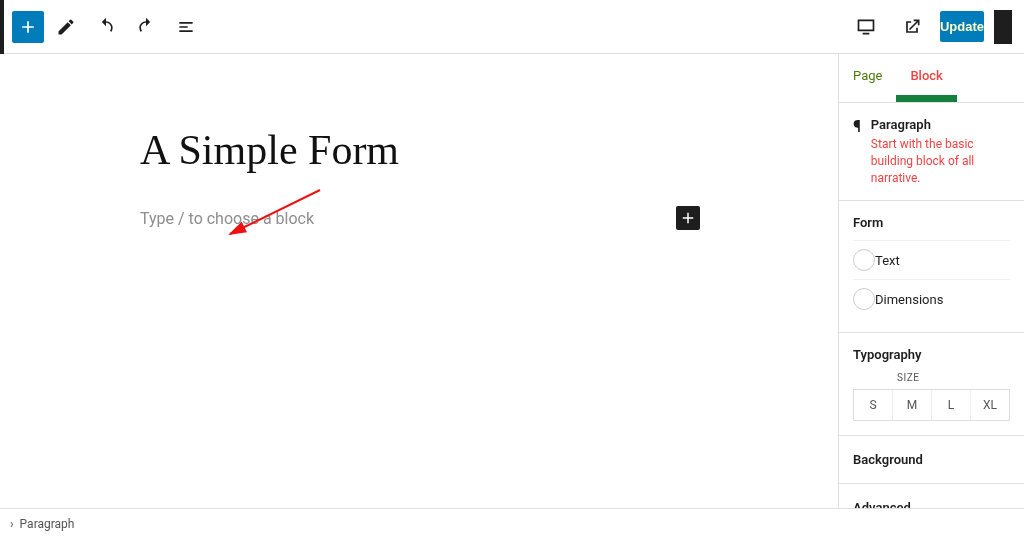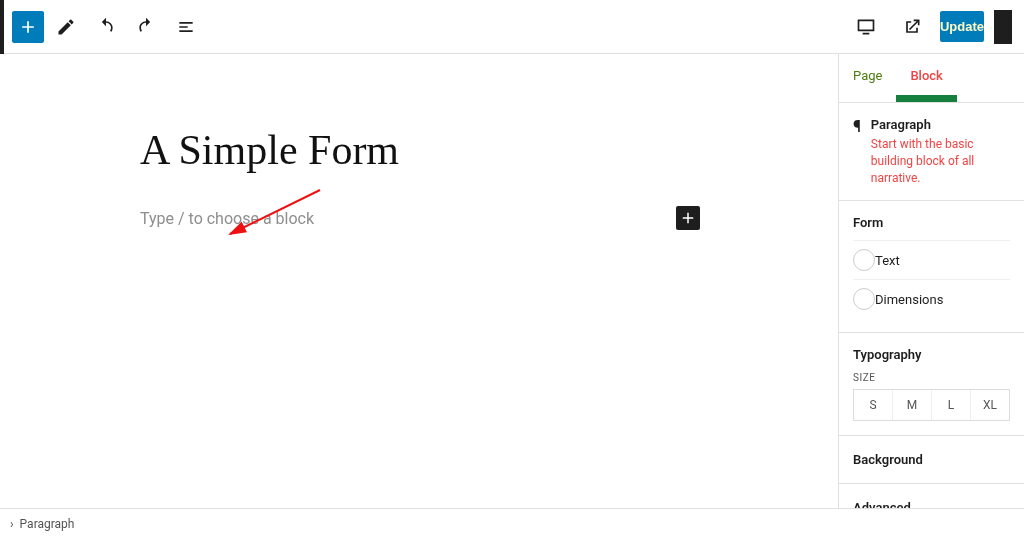--- a/index.html
+++ b/index.html
@@ -37,21 +37,21 @@
   .side-tab.active { color:#ef4444; font-weight:500; border-bottom:7px solid #15803d; }
   .panel-section { border-bottom:1px solid #e0e0e0; padding:14px 14px; }
   .panel-header-row { display:flex; gap:10px; align-items:flex-start; }
   .para-icon { font-size:16px; font-weight:bold; }
   .para-title { font-weight:600; font-size:13px; margin-bottom:4px; }
   .para-desc { font-size:12px; color:#ef4444; line-height:1.4; }
   .section-label { font-weight:600; font-size:13px; margin-bottom:10px; }
   .color-row { display:flex; align-items:center; gap:0; padding:8px 0; border-top:1px solid #f0f0f0; cursor:pointer; }
   .color-row:first-of-type { border-top:none; }
   .color-swatch { width:22px; height:22px; border:1px solid #ccc; border-radius:50%; background:#fff; }
-  .size-label { font-size:10px; color:#555; letter-spacing:0.5px; margin-top:8px; margin-bottom:6px; }
+  .size-label { font-size:10px; color:#555; letter-spacing:0.5px; margin-top:8px; margin-bottom:6px;margin-left:44px; }
   .size-row { display:flex; border:1px solid #ddd; }
   .size-btn { flex:1; padding:8px 0; text-align:center; font-size:12px; cursor:pointer; color:#555; border-right:1px solid #eee; }
   .size-btn:last-child { border-right:none;text-align:center; }
   .collapsible { font-weight:600; font-size:13px; padding:16px 14px; border-bottom:1px solid #e0e0e0; cursor:pointer; }
 
   
   .breadcrumb { height:30px; border-top:1px solid #e0e0e0; display:flex; align-items:center; padding:0 10px; font-size:12px; color:#555; gap:6px; }
 </style>
 </head>
 <body>

